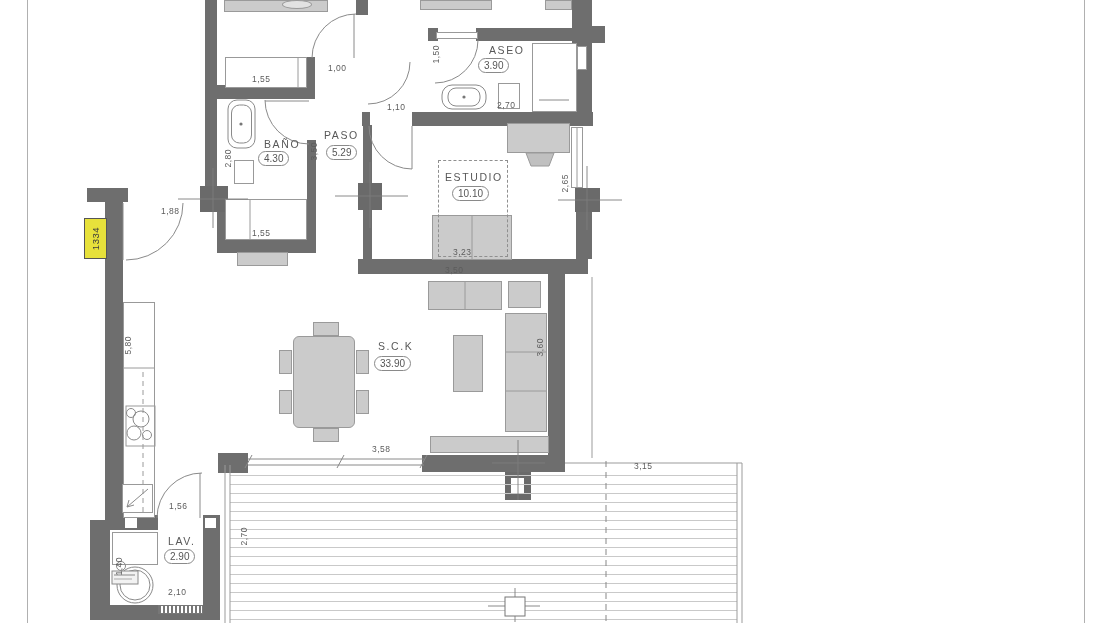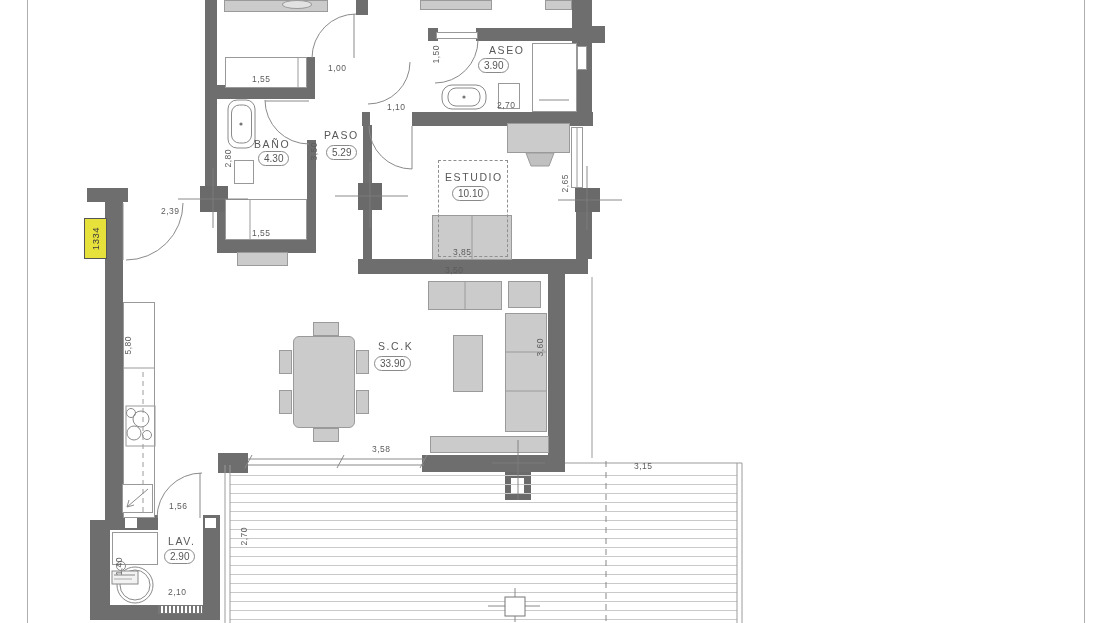--- a/index.html
+++ b/index.html
@@ -205,44 +205,44 @@
       <line x1="114" y1="579" x2="132" y2="579" stroke="#aaa"></line>
     </g>
 
     <line x1="577" y1="128" x2="577" y2="187" stroke="#9a9a9a"></line>
   </svg>
 
   <div class="tag" style="left:84px;top:218px">
     <span>1334</span>
   </div>
 
-  <div class="lbl room-name" style="left:254px;top:138px">BAÑO</div>
+  <div class="lbl room-name" style="left:264px;top:138px">BAÑO</div>
   <div class="badge" style="left:258px;top:151px">4.30</div>
   <div class="lbl room-name" style="left:324px;top:129px">PASO</div>
   <div class="badge" style="left:326px;top:145px">5.29</div>
   <div class="lbl room-name" style="left:489px;top:44px">ASEO</div>
   <div class="badge" style="left:478px;top:58px">3.90</div>
   <div class="lbl room-name" style="left:445px;top:171px">ESTUDIO</div>
   <div class="badge" style="left:452px;top:186px">10.10</div>
   <div class="lbl room-name" style="left:378px;top:340px">S.C.K</div>
   <div class="badge" style="left:374px;top:356px">33.90</div>
   <div class="lbl room-name" style="left:168px;top:535px">LAV.</div>
   <div class="badge" style="left:164px;top:549px">2.90</div>
 
   <div class="dim" style="left:252px;top:74px">1,55</div>
   <div class="dim" style="left:328px;top:63px">1,00</div>
   <div class="dim v" style="left:431px;top:45px">1,50</div>
   <div class="dim" style="left:387px;top:102px">1,10</div>
   <div class="dim" style="left:497px;top:100px">2,70</div>
   <div class="dim v" style="left:309px;top:142px">3,50</div>
   <div class="dim v" style="left:223px;top:149px">2,80</div>
   <div class="dim" style="left:252px;top:228px">1,55</div>
-  <div class="dim" style="left:161px;top:206px">2,39</div>
+  <div class="dim" style="left:161px;top:206px">1,88</div>
   <div class="dim v" style="left:560px;top:174px">2,65</div>
-  <div class="dim" style="left:453px;top:247px">3,85</div>
+  <div class="dim" style="left:453px;top:247px">3,23</div>
   <div class="dim" style="left:445px;top:265px">3,50</div>
   <div class="dim v" style="left:535px;top:338px">3,60</div>
   <div class="dim v" style="left:123px;top:336px">5,80</div>
   <div class="dim" style="left:372px;top:444px">3,58</div>
   <div class="dim" style="left:169px;top:501px">1,56</div>
   <div class="dim v" style="left:114px;top:557px">1,40</div>
   <div class="dim" style="left:168px;top:587px">2,10</div>
   <div class="dim v" style="left:239px;top:527px">2,70</div>
   <div class="dim" style="left:634px;top:461px">3,15</div>
 

